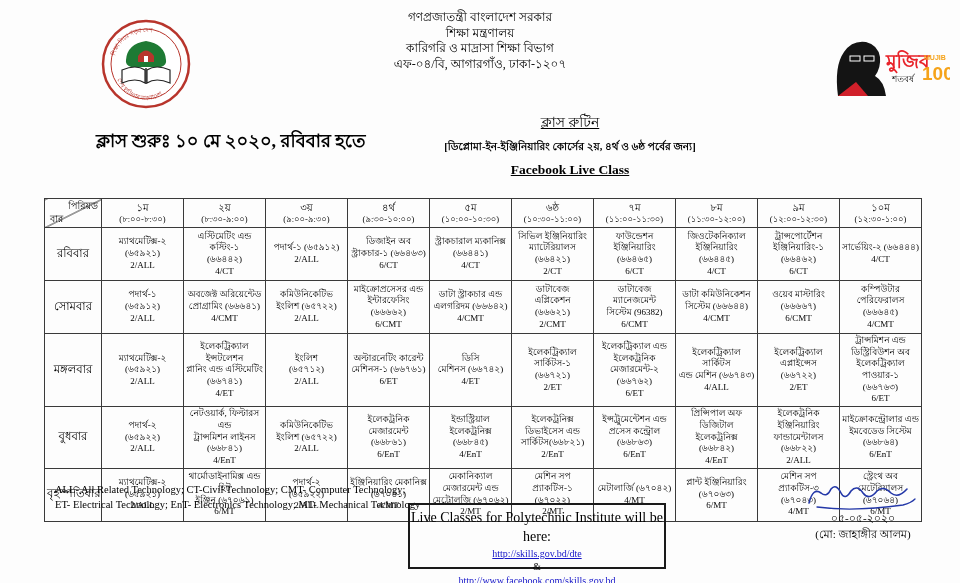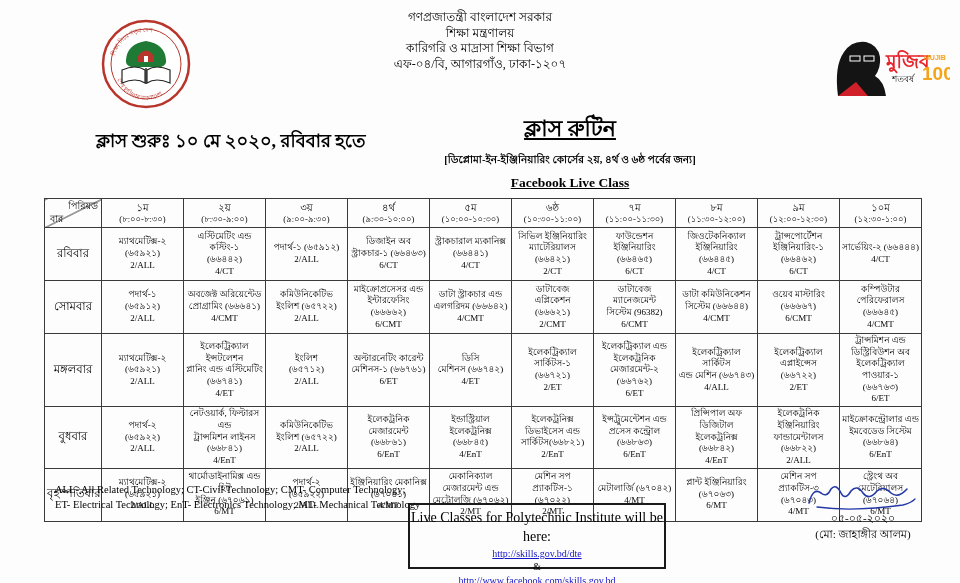--- a/index.html
+++ b/index.html
@@ -11,21 +11,21 @@
   
   .gov-header{position:absolute;top:10px;left:0;width:100%;text-align:center;line-height:1.3}
   .gov-line{font-size:12px}
   .dept-title{font-size:20px;font-weight:bold;letter-spacing:1px;margin:1px 0}
   
   .logo-left{position:absolute;left:100px;top:18px;width:92px;height:92px}
   .logo-right{position:absolute;left:826px;top:24px;width:124px;height:78px}
   
   .start-note{position:absolute;left:96px;top:127px;font-size:18px;font-weight:bold}
   .title-block{position:absolute;left:400px;top:111px;width:340px;text-align:center}
-  .routine-title{font-size:22px;font-weight:bold;text-decoration:underline}
+  .routine-title{font-size:14px;font-weight:normal;text-decoration:underline}
   .routine-subtitle{font-size:10.5px;font-weight:bold;margin-top:4px}
   .fb-title{font-size:13.5px;font-weight:bold;text-decoration:underline;margin-top:6px}
   
   table.routine{position:absolute;left:44px;top:198px;width:878px;border-collapse:collapse;table-layout:fixed}
   .routine th,.routine td{border:1px solid #3a3a3a;text-align:center;vertical-align:middle;padding:1px 2px;overflow:hidden}
   .routine th{font-weight:normal}
   .corner{position:relative;height:26px;
     background:linear-gradient(to bottom right,transparent 49.3%,#3a3a3a 49.3%,#3a3a3a 50.7%,transparent 50.7%)}
   .corner .cp{position:absolute;top:0;right:3px;font-size:9.5px}
   .corner .cd{position:absolute;bottom:0;left:5px;font-size:9.5px}

